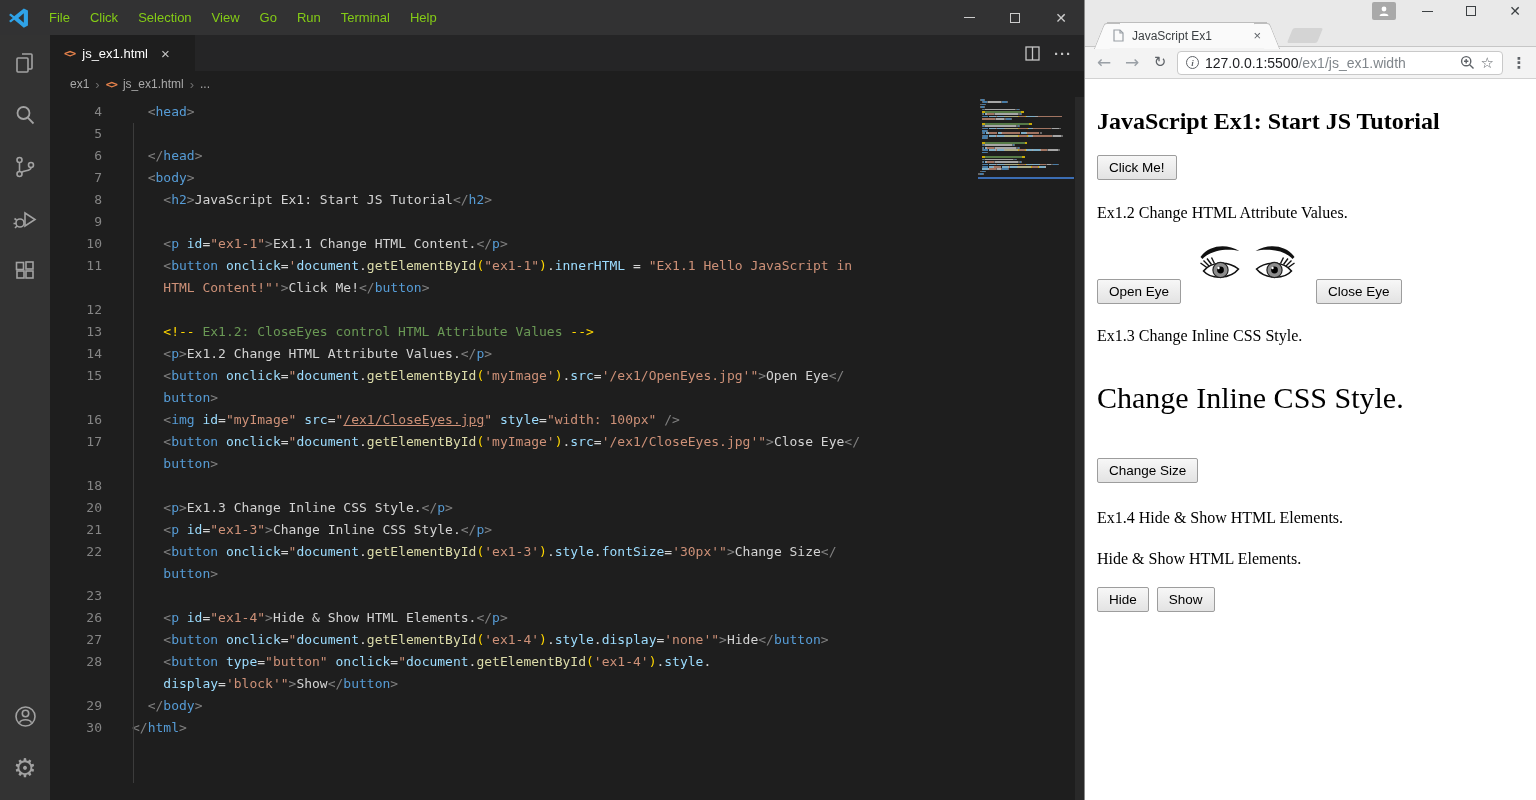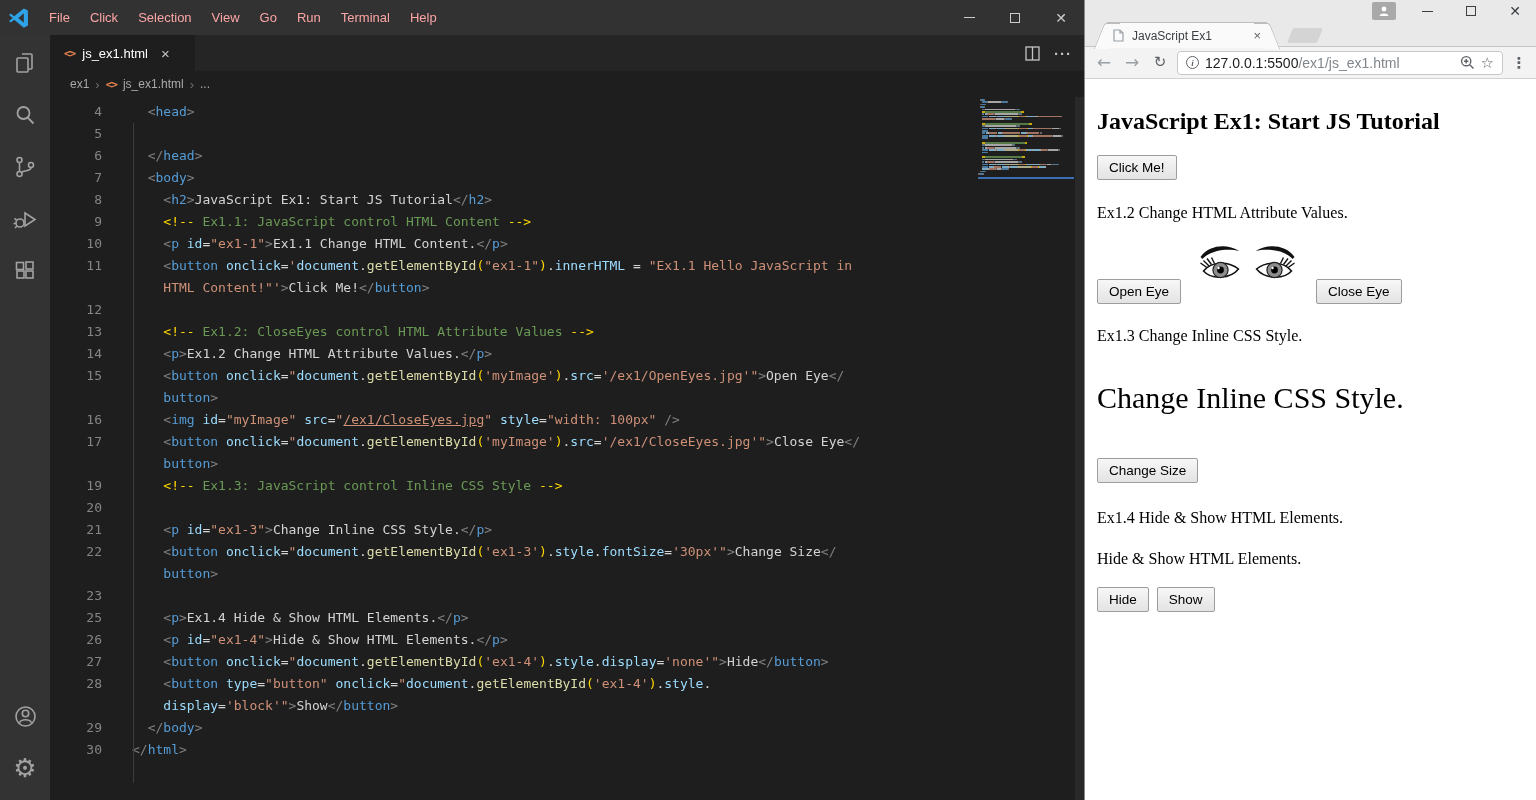--- a/index.html
+++ b/index.html
@@ -5,21 +5,21 @@
 <style>
   * { margin:0; padding:0; box-sizing:border-box; }
   body { font-family:"Liberation Sans", sans-serif; background:#000; }
   #stage { position:relative; width:1536px; height:800px; overflow:hidden; background:#1e1e1e; }
 
   
   .vscode { position:absolute; left:0; top:0; width:1084px; height:800px; background:#1e1e1e; }
   .vs-titlebar { position:absolute; left:0; top:0; width:1084px; height:35px; background:#323233; display:flex; align-items:center; }
   .vs-logo { width:22px; height:22px; margin:0 10px 0 8px; flex:none; }
   .vs-menus { display:flex; gap:2px; }
-  .vs-menus span { color:#fca5a5; font-size:13px; padding:0 9px; line-height:35px; cursor:default; }
+  .vs-menus span { color:#84cc16; font-size:13px; padding:0 9px; line-height:35px; cursor:default; }
   .vs-title { position:absolute; left:515px; top:0; line-height:35px; font-size:12.5px; color:#bbbbbb; white-space:nowrap; }
   .vs-winctrls { position:absolute; right:0; top:0; height:35px; display:flex; }
   .vs-winctrls .wc { width:46px; height:35px; display:flex; align-items:center; justify-content:center; color:#cccccc; }
   .wc-min-glyph { display:inline-block; width:11px; border-top:1px solid #cccccc; }
   .wc-max-glyph { display:inline-block; width:10px; height:10px; border:1px solid #cccccc; }
   .wc-close-glyph { font-size:14px; line-height:14px; }
 
   .vs-activitybar { position:absolute; left:0; top:35px; width:50px; height:765px; background:#333333; }
   .ab-icon { width:50px; height:48px; display:flex; align-items:center; justify-content:center; margin-top:4px; }
   .ab-bottom { position:absolute; bottom:8px; left:0; width:50px; }
@@ -207,39 +207,38 @@
       </div>
 
       <div class="vs-editor">
         <div class="indent-guide"></div>
         <div>
             <div class="code-row"><div class="gutter">4</div><div class="code-line"><span class="seg tx">  </span><span class="seg pn">&lt;</span><span class="seg tg">head</span><span class="seg pn">&gt;</span></div></div>
             <div class="code-row"><div class="gutter">5</div></div>
             <div class="code-row"><div class="gutter">6</div><div class="code-line"><span class="seg tx">  </span><span class="seg pn">&lt;/</span><span class="seg tg">head</span><span class="seg pn">&gt;</span></div></div>
             <div class="code-row"><div class="gutter">7</div><div class="code-line"><span class="seg tx">  </span><span class="seg pn">&lt;</span><span class="seg tg">body</span><span class="seg pn">&gt;</span></div></div>
             <div class="code-row"><div class="gutter">8</div><div class="code-line"><span class="seg tx">    </span><span class="seg pn">&lt;</span><span class="seg tg">h2</span><span class="seg pn">&gt;</span><span class="seg tx">JavaScript Ex1: Start JS Tutorial</span><span class="seg pn">&lt;/</span><span class="seg tg">h2</span><span class="seg pn">&gt;</span></div></div>
-            <div class="code-row"><div class="gutter">9</div><div class="code-line"><span class="seg tx">    </span><span class="seg br">&lt;!--</span><span class="seg cm"> Ex1.1: JavaScript control HTML Content </span><span class="seg br">--&gt;</span></div></div>
+            <div class="code-row"><div class="gutter">9</div></div>
             <div class="code-row"><div class="gutter">10</div><div class="code-line"><span class="seg tx">    </span><span class="seg pn">&lt;</span><span class="seg tg">p</span><span class="seg tx"> </span><span class="seg at">id</span><span class="seg tx">=</span><span class="seg st">"ex1-1"</span><span class="seg pn">&gt;</span><span class="seg tx">Ex1.1 Change HTML Content.</span><span class="seg pn">&lt;/</span><span class="seg tg">p</span><span class="seg pn">&gt;</span></div></div>
             <div class="code-row"><div class="gutter">11</div><div class="code-line"><span class="seg tx">    </span><span class="seg pn">&lt;</span><span class="seg tg">button</span><span class="seg tx"> </span><span class="seg at">onclick</span><span class="seg tx">=</span><span class="seg st">'</span><span class="seg at">document</span><span class="seg tx">.</span><span class="seg fn">getElementById</span><span class="seg br">(</span><span class="seg st">"ex1-1"</span><span class="seg br">)</span><span class="seg tx">.</span><span class="seg at">innerHTML</span><span class="seg tx"> = </span><span class="seg st">"Ex1.1 Hello JavaScript in</span></div></div>
             <div class="code-row"><div class="gutter"></div><div class="code-line"><span class="seg tx">    </span><span class="seg st">HTML Content!"'</span><span class="seg pn">&gt;</span><span class="seg tx">Click Me!</span><span class="seg pn">&lt;/</span><span class="seg tg">button</span><span class="seg pn">&gt;</span></div></div>
             <div class="code-row"><div class="gutter">12</div><div class="code-line"><span class="seg tx"></span></div></div>
             <div class="code-row"><div class="gutter">13</div><div class="code-line"><span class="seg tx">    </span><span class="seg br">&lt;!--</span><span class="seg cm"> Ex1.2: CloseEyes control HTML Attribute Values </span><span class="seg br">--&gt;</span></div></div>
             <div class="code-row"><div class="gutter">14</div><div class="code-line"><span class="seg tx">    </span><span class="seg pn">&lt;</span><span class="seg tg">p</span><span class="seg pn">&gt;</span><span class="seg tx">Ex1.2 Change HTML Attribute Values.</span><span class="seg pn">&lt;/</span><span class="seg tg">p</span><span class="seg pn">&gt;</span></div></div>
             <div class="code-row"><div class="gutter">15</div><div class="code-line"><span class="seg tx">    </span><span class="seg pn">&lt;</span><span class="seg tg">button</span><span class="seg tx"> </span><span class="seg at">onclick</span><span class="seg tx">=</span><span class="seg st">"</span><span class="seg at">document</span><span class="seg tx">.</span><span class="seg fn">getElementById</span><span class="seg br">(</span><span class="seg st">'myImage'</span><span class="seg br">)</span><span class="seg tx">.</span><span class="seg at">src</span><span class="seg tx">=</span><span class="seg st">'/ex1/OpenEyes.jpg'"</span><span class="seg pn">&gt;</span><span class="seg tx">Open Eye</span><span class="seg pn">&lt;/</span></div></div>
             <div class="code-row"><div class="gutter"></div><div class="code-line"><span class="seg tx">    </span><span class="seg tg">button</span><span class="seg pn">&gt;</span></div></div>
             <div class="code-row"><div class="gutter">16</div><div class="code-line"><span class="seg tx">    </span><span class="seg pn">&lt;</span><span class="seg tg">img</span><span class="seg tx"> </span><span class="seg at">id</span><span class="seg tx">=</span><span class="seg st">"myImage"</span><span class="seg tx"> </span><span class="seg at">src</span><span class="seg tx">=</span><span class="seg st">"</span><span class="seg st u">/ex1/CloseEyes.jpg</span><span class="seg st">"</span><span class="seg tx"> </span><span class="seg at">style</span><span class="seg tx">=</span><span class="seg st">"width: 100px"</span><span class="seg tx"> </span><span class="seg pn">/&gt;</span></div></div>
             <div class="code-row"><div class="gutter">17</div><div class="code-line"><span class="seg tx">    </span><span class="seg pn">&lt;</span><span class="seg tg">button</span><span class="seg tx"> </span><span class="seg at">onclick</span><span class="seg tx">=</span><span class="seg st">"</span><span class="seg at">document</span><span class="seg tx">.</span><span class="seg fn">getElementById</span><span class="seg br">(</span><span class="seg st">'myImage'</span><span class="seg br">)</span><span class="seg tx">.</span><span class="seg at">src</span><span class="seg tx">=</span><span class="seg st">'/ex1/CloseEyes.jpg'"</span><span class="seg pn">&gt;</span><span class="seg tx">Close Eye</span><span class="seg pn">&lt;/</span></div></div>
             <div class="code-row"><div class="gutter"></div><div class="code-line"><span class="seg tx">    </span><span class="seg tg">button</span><span class="seg pn">&gt;</span></div></div>
-            <div class="code-row"><div class="gutter">19</div><div class="code-line"><span class="seg tx">    </span><span class="seg br">&lt;!--</span><span class="seg cm"> Ex1.3: JavaScript control Inline CSS Style </span><span class="seg br">--&gt;</span></div></div>
-            <div class="code-row"><div class="gutter">20</div></div>
+            <div class="code-row"><div class="gutter">18</div><div class="code-line"><span class="seg tx"></span></div></div>
+            <div class="code-row"><div class="gutter">20</div><div class="code-line"><span class="seg tx">    </span><span class="seg pn">&lt;</span><span class="seg tg">p</span><span class="seg pn">&gt;</span><span class="seg tx">Ex1.3 Change Inline CSS Style.</span><span class="seg pn">&lt;/</span><span class="seg tg">p</span><span class="seg pn">&gt;</span></div></div>
             <div class="code-row"><div class="gutter">21</div><div class="code-line"><span class="seg tx">    </span><span class="seg pn">&lt;</span><span class="seg tg">p</span><span class="seg tx"> </span><span class="seg at">id</span><span class="seg tx">=</span><span class="seg st">"ex1-3"</span><span class="seg pn">&gt;</span><span class="seg tx">Change Inline CSS Style.</span><span class="seg pn">&lt;/</span><span class="seg tg">p</span><span class="seg pn">&gt;</span></div></div>
             <div class="code-row"><div class="gutter">22</div><div class="code-line"><span class="seg tx">    </span><span class="seg pn">&lt;</span><span class="seg tg">button</span><span class="seg tx"> </span><span class="seg at">onclick</span><span class="seg tx">=</span><span class="seg st">"</span><span class="seg at">document</span><span class="seg tx">.</span><span class="seg fn">getElementById</span><span class="seg br">(</span><span class="seg st">'ex1-3'</span><span class="seg br">)</span><span class="seg tx">.</span><span class="seg at">style</span><span class="seg tx">.</span><span class="seg at">fontSize</span><span class="seg tx">=</span><span class="seg st">'30px'"</span><span class="seg pn">&gt;</span><span class="seg tx">Change Size</span><span class="seg pn">&lt;/</span></div></div>
             <div class="code-row"><div class="gutter"></div><div class="code-line"><span class="seg tx">    </span><span class="seg tg">button</span><span class="seg pn">&gt;</span></div></div>
             <div class="code-row"><div class="gutter">23</div><div class="code-line"><span class="seg tx"></span></div></div>
-            <div class="code-row"><div class="gutter">25</div><div class="code-line"><span class="seg tx">    </span><span class="seg pn">&lt;</span><span class="seg tg">p</span><span class="seg pn">&gt;</span><span class="seg tx">Ex1.4 Hide &amp; Show HTML Elements.</span><span class="seg pn">&lt;/</span><span class="seg tg">p</span><span class="seg pn">&gt;</span></div></div>
             <div class="code-row"><div class="gutter">26</div><div class="code-line"><span class="seg tx">    </span><span class="seg pn">&lt;</span><span class="seg tg">p</span><span class="seg tx"> </span><span class="seg at">id</span><span class="seg tx">=</span><span class="seg st">"ex1-4"</span><span class="seg pn">&gt;</span><span class="seg tx">Hide &amp; Show HTML Elements.</span><span class="seg pn">&lt;/</span><span class="seg tg">p</span><span class="seg pn">&gt;</span></div></div>
             <div class="code-row"><div class="gutter">27</div><div class="code-line"><span class="seg tx">    </span><span class="seg pn">&lt;</span><span class="seg tg">button</span><span class="seg tx"> </span><span class="seg at">onclick</span><span class="seg tx">=</span><span class="seg st">"</span><span class="seg at">document</span><span class="seg tx">.</span><span class="seg fn">getElementById</span><span class="seg br">(</span><span class="seg st">'ex1-4'</span><span class="seg br">)</span><span class="seg tx">.</span><span class="seg at">style</span><span class="seg tx">.</span><span class="seg at">display</span><span class="seg tx">=</span><span class="seg st">'none'"</span><span class="seg pn">&gt;</span><span class="seg tx">Hide</span><span class="seg pn">&lt;/</span><span class="seg tg">button</span><span class="seg pn">&gt;</span></div></div>
             <div class="code-row"><div class="gutter">28</div><div class="code-line"><span class="seg tx">    </span><span class="seg pn">&lt;</span><span class="seg tg">button</span><span class="seg tx"> </span><span class="seg at">type</span><span class="seg tx">=</span><span class="seg st">"button"</span><span class="seg tx"> </span><span class="seg at">onclick</span><span class="seg tx">=</span><span class="seg st">"</span><span class="seg at">document</span><span class="seg tx">.</span><span class="seg fn">getElementById</span><span class="seg br">(</span><span class="seg st">'ex1-4'</span><span class="seg br">)</span><span class="seg tx">.</span><span class="seg at">style</span><span class="seg tx">.</span></div></div>
             <div class="code-row"><div class="gutter"></div><div class="code-line"><span class="seg tx">    </span><span class="seg at">display</span><span class="seg tx">=</span><span class="seg st">'block'"</span><span class="seg pn">&gt;</span><span class="seg tx">Show</span><span class="seg pn">&lt;/</span><span class="seg tg">button</span><span class="seg pn">&gt;</span></div></div>
             <div class="code-row"><div class="gutter">29</div><div class="code-line"><span class="seg tx">  </span><span class="seg pn">&lt;/</span><span class="seg tg">body</span><span class="seg pn">&gt;</span></div></div>
             <div class="code-row"><div class="gutter">30</div><div class="code-line"><span class="seg tx"></span><span class="seg pn">&lt;/</span><span class="seg tg">html</span><span class="seg pn">&gt;</span></div></div>
           </div>
         <div class="minimap">
             <div class="mm-row"><span class="mm-seg" style="width: 1.8px;"></span><span class="mm-seg" style="width: 1px; background: rgb(128, 128, 128);"></span><span class="mm-seg" style="width: 3.6px; background: rgb(86, 156, 214);"></span><span class="mm-seg" style="width: 1px; background: rgb(128, 128, 128);"></span></div>
             <div class="mm-row"><span class="mm-seg" style="width: 3.6px;"></span><span class="mm-seg" style="width: 1px; background: rgb(128, 128, 128);"></span><span class="mm-seg" style="width: 4.5px; background: rgb(86, 156, 214);"></span><span class="mm-seg" style="width: 1px; background: rgb(128, 128, 128);"></span><span class="mm-seg" style="width: 12.6px; background: rgb(212, 212, 212);"></span><span class="mm-seg" style="width: 1.8px; background: rgb(128, 128, 128);"></span><span class="mm-seg" style="width: 4.5px; background: rgb(86, 156, 214);"></span><span class="mm-seg" style="width: 1px; background: rgb(128, 128, 128);"></span></div>
@@ -313,21 +312,21 @@
       </div>
       <div class="br-newtab"></div>
     </div>
 
     <div class="br-toolbar">
       <span class="nav-ic">←</span>
       <span class="nav-ic">→</span>
       <span class="nav-ic dark">↻</span>
       <div class="omnibox">
         <span class="info-ic">i</span>
-        <span class="url"><span class="host">127.0.0.1:5500</span><span class="path">/ex1/js_ex1.html</span></span>
+        <span class="url"><span class="host">127.0.0.1:5500</span><span class="path">/ex1/js_ex1.width</span></span>
         <svg width="15" height="15" viewBox="0 0 15 15" fill="none" stroke="#5f6368" stroke-width="1.4">
           <circle cx="6.2" cy="6.2" r="4.6"></circle>
             <path d="M9.7 9.7 L13.5 13.5"></path>
             <path d="M4 6.2 H8.4 M6.2 4 V8.4"></path>
         </svg>
         <span class="omni-ic">☆</span>
       </div>
       <span class="menu-dots">⋮</span>
     </div>
 

